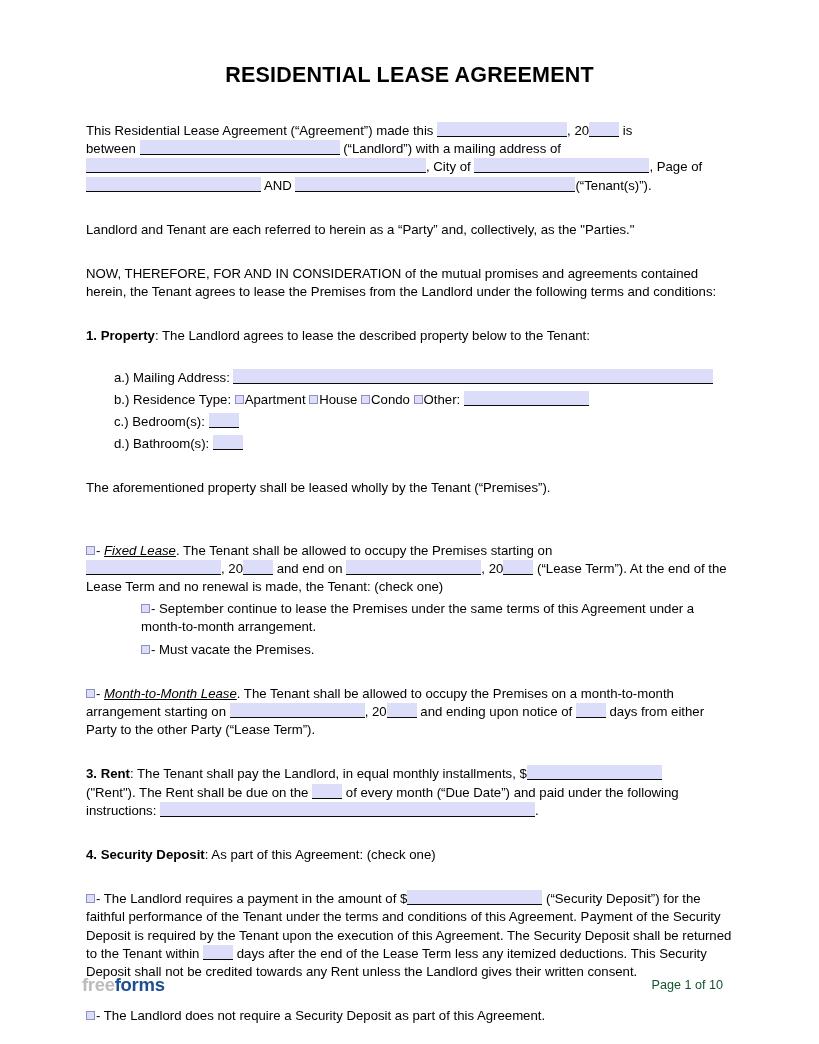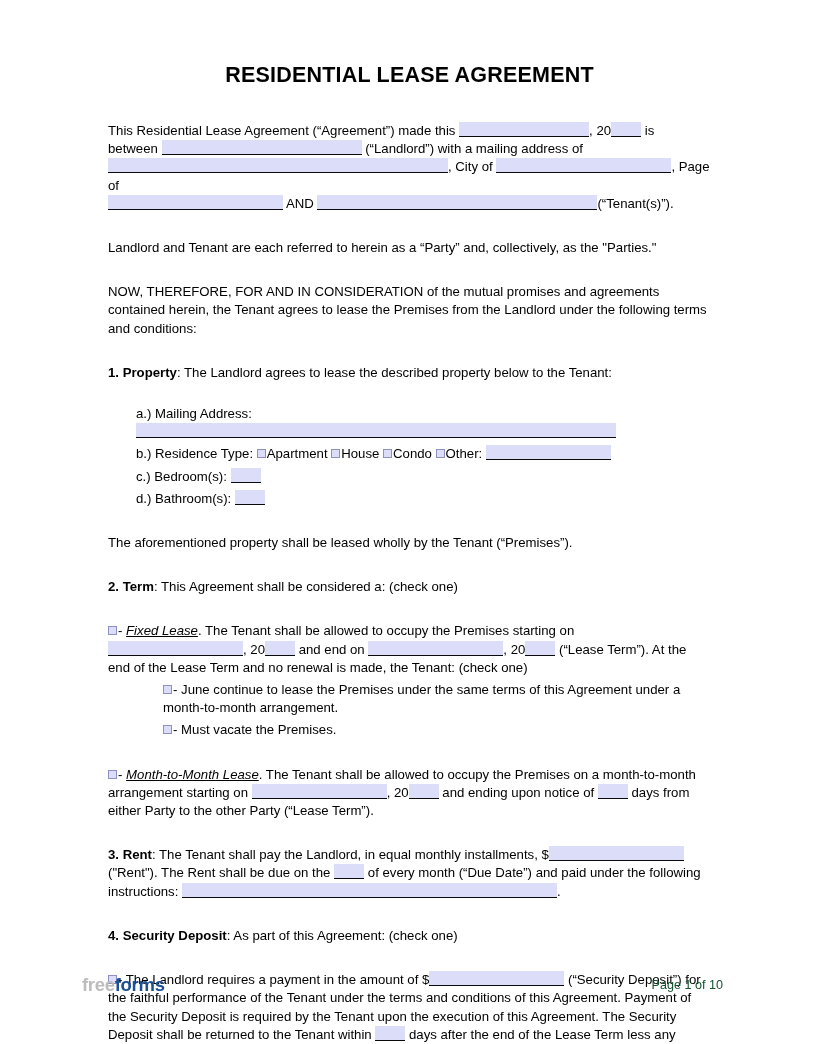--- a/index.html
+++ b/index.html
@@ -14,21 +14,21 @@
     color: #000000;
     position: relative;
     overflow: hidden;
   }
   .page {
     position: relative;
     width: 819px;
     height: 1044px;
     background: #ffffff;
     box-sizing: border-box;
-    padding: 0 104px;
+    padding: 0 82px;
   }
   .doc-title {
     text-align: center;
     font-size: 21.5px;
     font-weight: bold;
     letter-spacing: 0.2px;
     margin: 0;
     padding-top: 63px;
     padding-bottom: 0;
   }
@@ -176,36 +176,33 @@
       <span>d.)  Bathroom(s):</span>
       <span class="fld w30"></span>
     </p>
 
     <div class="gap-lg"></div>
 
     <p class="blk">The aforementioned property shall be leased wholly by the Tenant (“Premises”).</p>
 
     <div class="gap-lg"></div>
 
-    <p class="blk">
-      <span class="bold">2. Term</span><span>: This Agreement shall be considered a: (check one)</span>
-    </p>
 
     <div class="gap-lg"></div>
 
     <p class="blk">
       <span class="cbx"></span><span>- </span><span class="underline-italic">Fixed Lease</span><span>. The Tenant shall be allowed to occupy the Premises starting on</span><br>
       <span class="fld w135"></span><span>, 20</span><span class="fld w30"></span>
       <span>and end on</span>
       <span class="fld w135"></span><span>, 20</span><span class="fld w30"></span>
       <span>(“Lease Term”). At the end of the Lease Term and no renewal is made, the Tenant: (check one)</span>
     </p>
 
     <p class="blk sub-hang">
-      <span class="cbx"></span><span>- June continue to lease the Premises under the same terms of this Agreement under a month-to-month arrangement.</span>
+      <span class="cbx"></span><span>- September continue to lease the Premises under the same terms of this Agreement under a month-to-month arrangement.</span>
     </p>
 
     <p class="blk sub-hang">
       <span class="cbx"></span><span>- Must vacate the Premises.</span>
     </p>
 
     <div class="gap-lg"></div>
 
     <p class="blk">
       <span class="cbx"></span><span>- </span><span class="underline-italic">Month-to-Month Lease</span><span>. The Tenant shall be allowed to occupy the Premises on a month-to-month arrangement starting on</span>
@@ -236,21 +233,21 @@
     <p class="blk">
       <span class="cbx"></span><span>- The Landlord requires a payment in the amount of $</span><span class="fld w135"></span>
       <span>(“Security Deposit”) for the faithful performance of the Tenant under the terms and conditions of this Agreement. Payment of the Security Deposit is required by the Tenant upon the execution of this Agreement. The Security Deposit shall be returned to the Tenant within</span>
       <span class="fld w30"></span>
       <span>days after the end of the Lease Term less any itemized deductions. This Security Deposit shall not be credited towards any Rent unless the Landlord gives their written consent.</span>
     </p>
 
     <div class="gap-lg"></div>
 
     <p class="blk">
-      <span class="cbx"></span>
+      <span class="cbx"></span><span>- The Landlord does not require a Security Deposit as part of this Agreement.</span>
     </p>
 
   </div>
 
   <div class="footer">
     <div class="logo"><span class="free">free</span><span class="forms">forms</span></div>
     <div class="page-num">Page 1 of 10</div>
   </div>
 
 </div>

